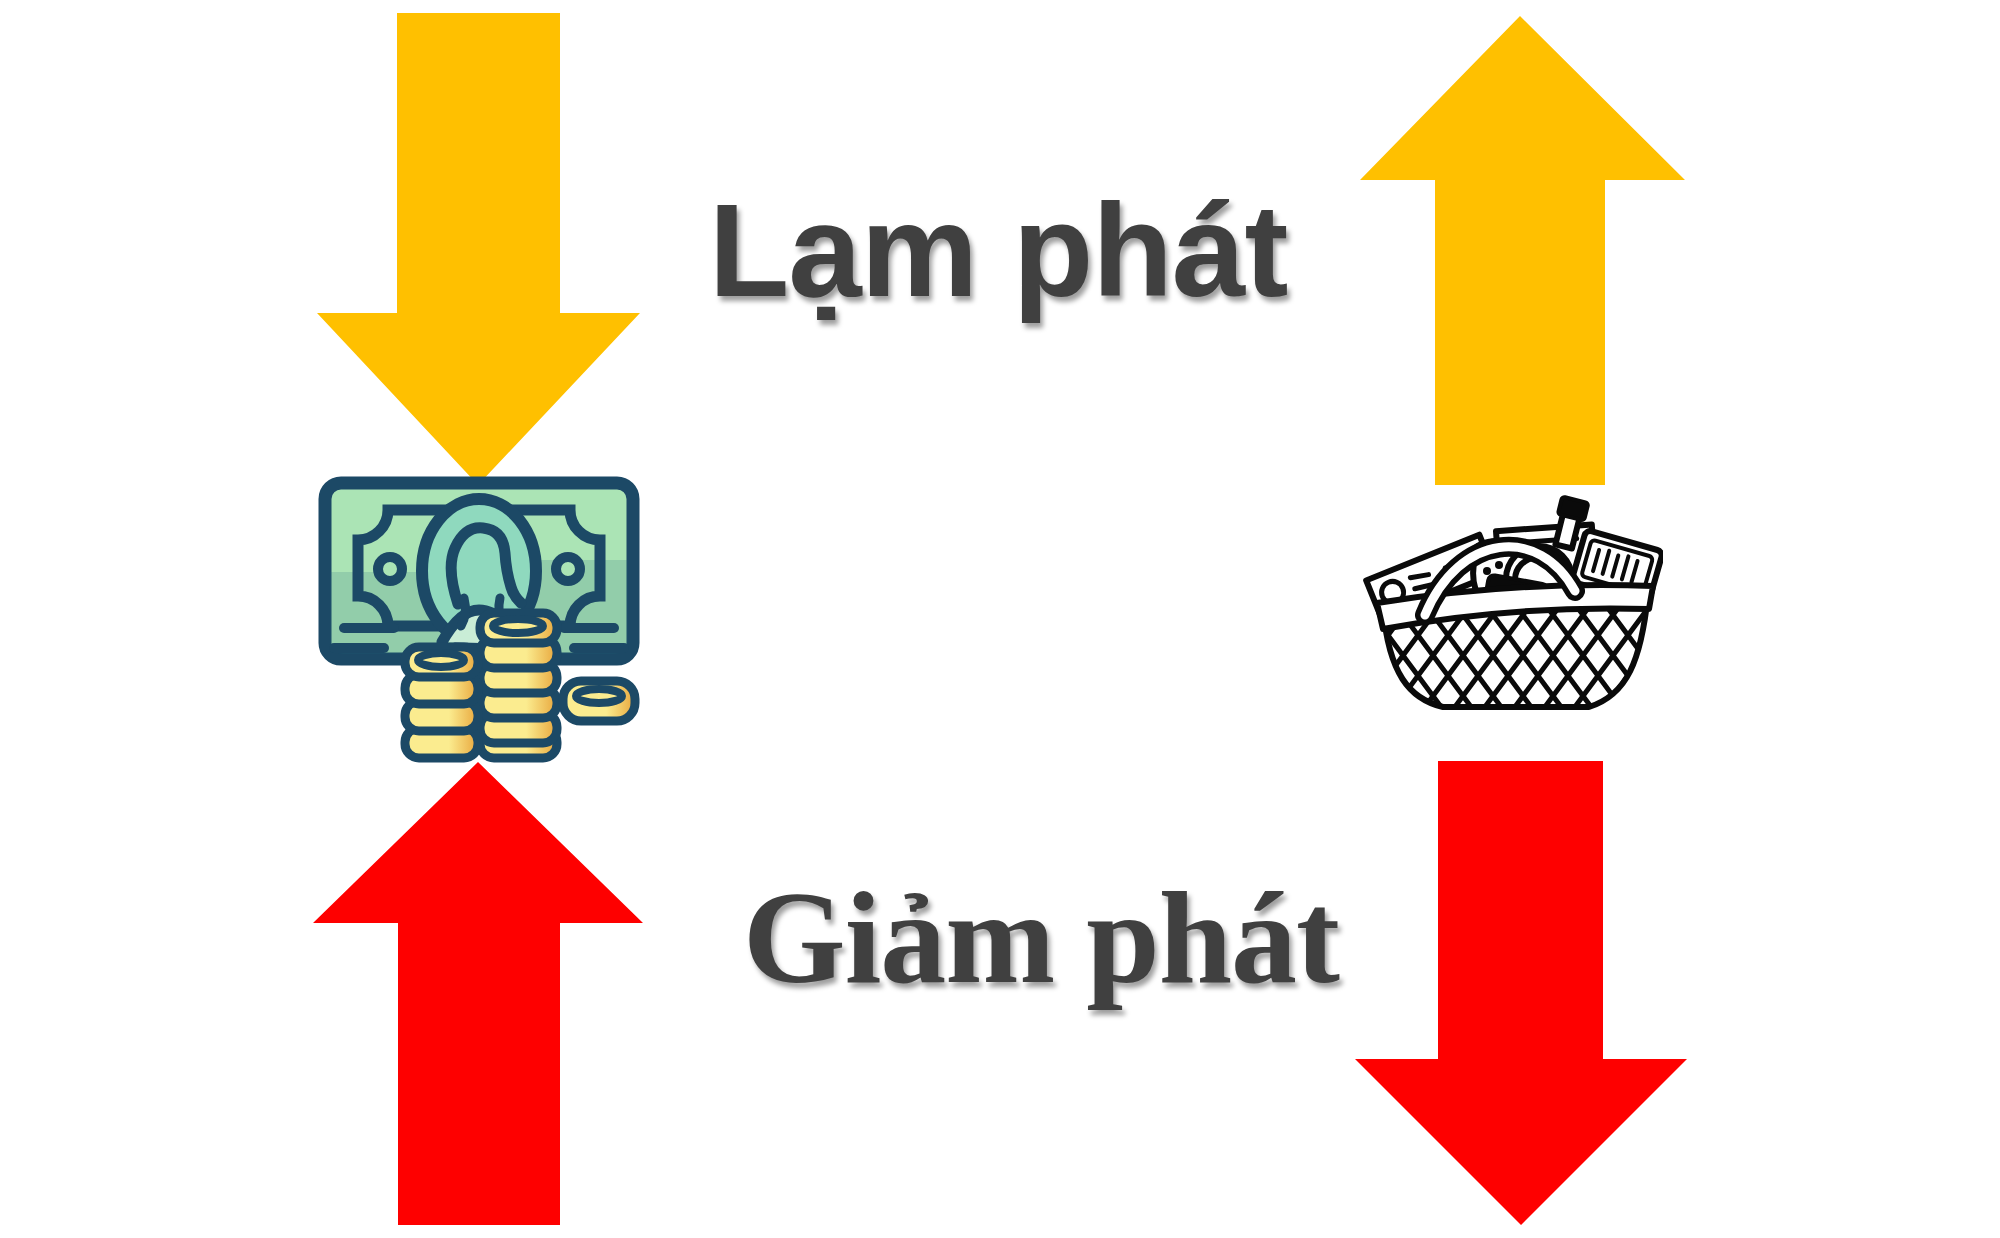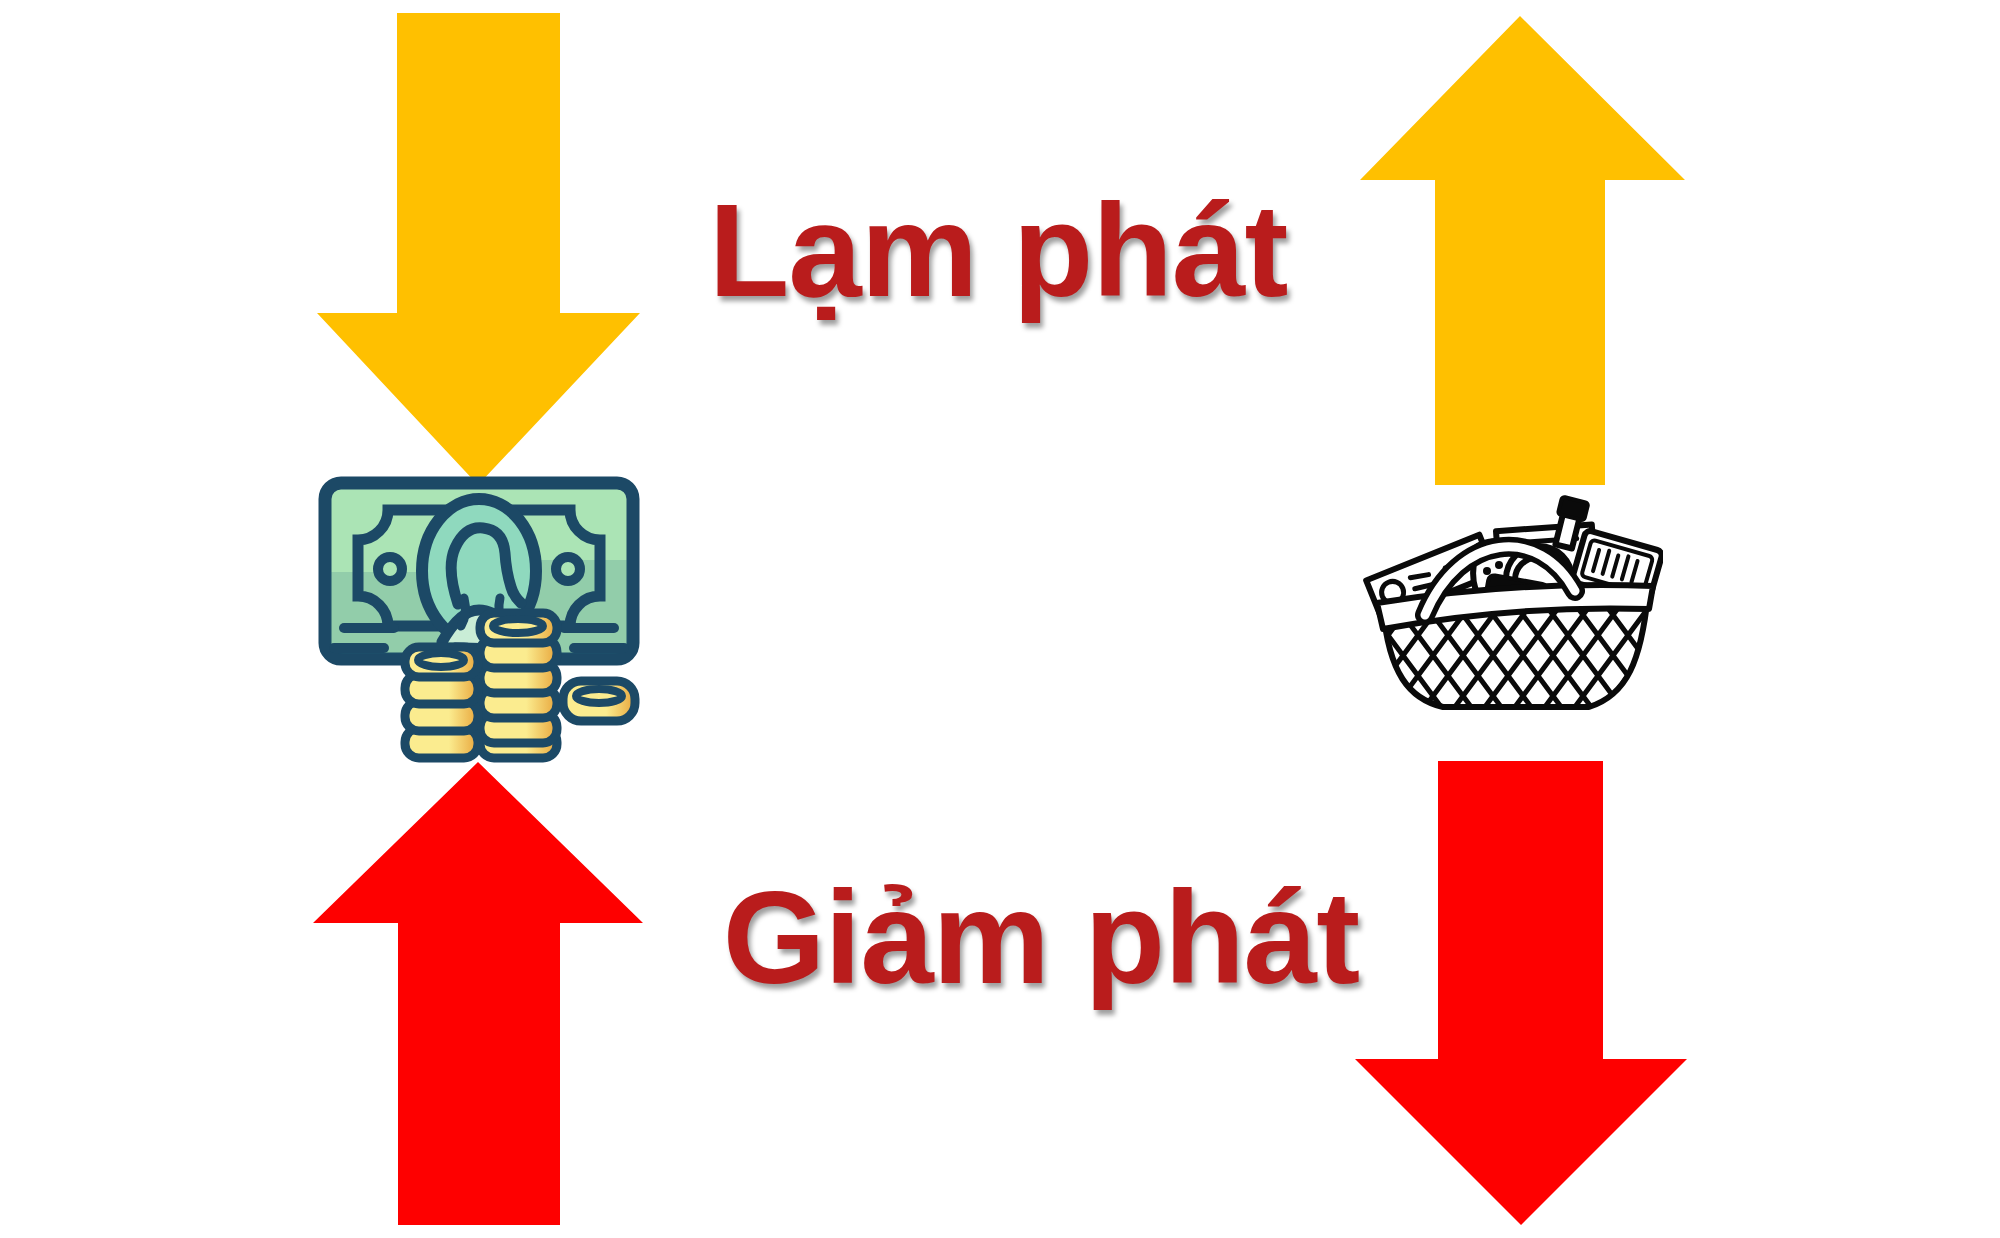--- a/index.html
+++ b/index.html
@@ -27,31 +27,31 @@
     clip-path:polygon(165px 0,330px 161px,247px 161px,247px 463px,85px 463px,85px 161px,0 161px);
   }
   .arrow-down-red{
     left:1355px;top:761px;width:332px;height:464px;
     clip-path:polygon(83px 0,248px 0,248px 298px,332px 298px,166px 464px,0 298px,83px 298px);
   }
 
   .label{
     position:absolute;
     transform:translateX(-50%);
-    color:#b91c1c;
+    color:#404040;
     font-weight:700;
     font-size:132px;
     line-height:1;
     white-space:nowrap;
     text-shadow:3px 5px 5px rgba(0,0,0,0.38);
     letter-spacing:-1px;
   }
   .label-inflation{left:998px;top:185px;}
   .label-versus{left:1017px;top:587px;}
-  .label-deflation{left:1041px;top:872px;}
+  .label-deflation{left:1041px;top:872px;font-family:Liberation Serif, serif;}
 
   .icon{position:absolute;}
   .icon-money{left:318px;top:476px;width:330px;height:290px;}
   .icon-basket{left:1363px;top:493px;width:300px;height:235px;}
 </style>
 </head>
 <body>
 
 <div class="canvas">
 

